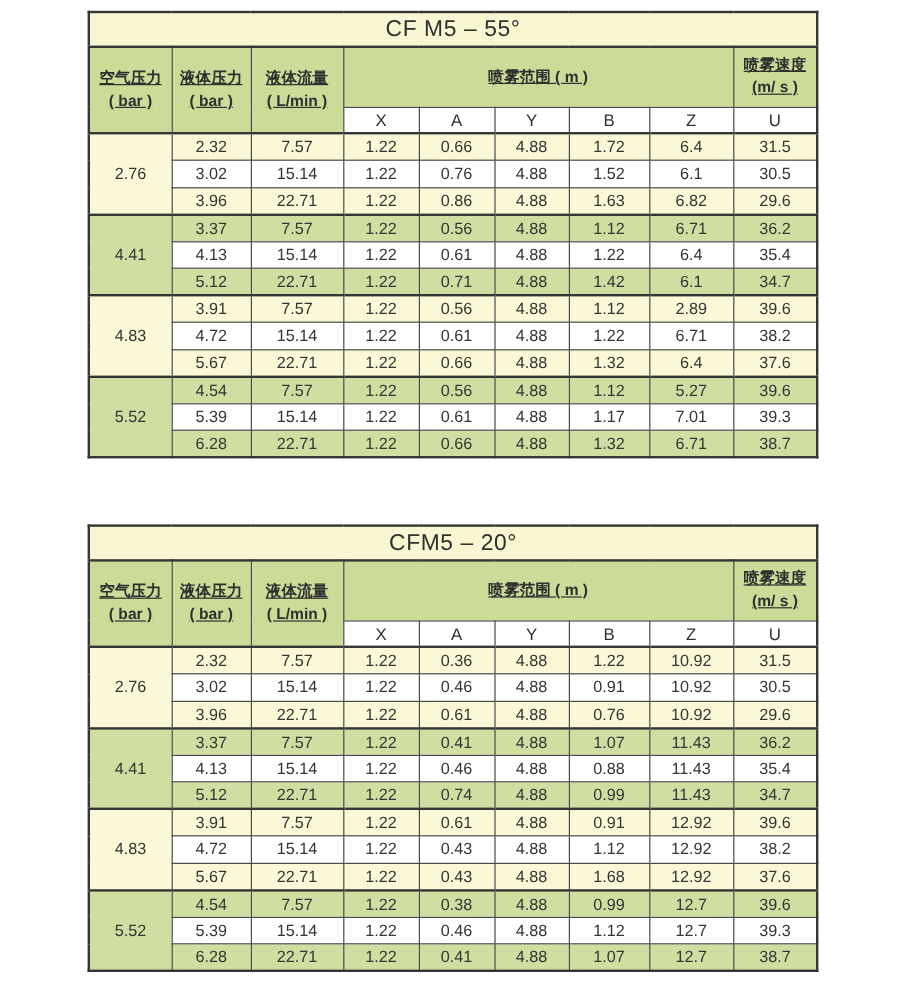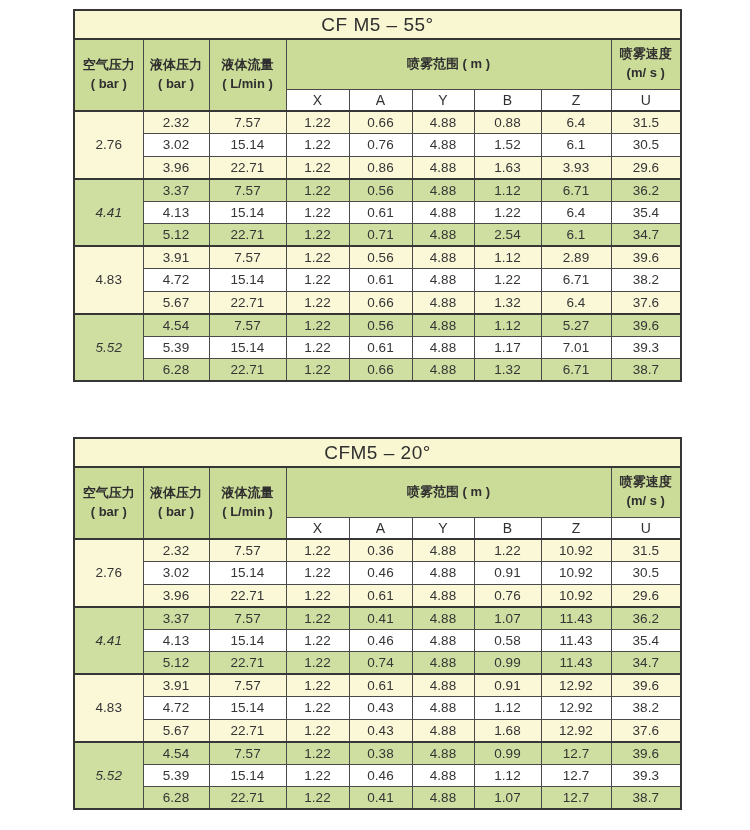--- a/index.html
+++ b/index.html
@@ -31,21 +31,21 @@
   .title-cell {
     background: var(--title_bg);
     text-align: center; vertical-align: middle;
     font-size: 19px; font-weight: 500;
     letter-spacing: 0.5px;
     color: #2f2f2f;
     border: 1px solid var(--border);
     border-bottom: 2px solid var(--border_dark);
   }
 
-  .hdr-row-1 { height: 50px; }
+  .hdr-row-1 { height: 50px; text-decoration: underline; }
   .hdr-row-2 { height: 22px; }
   th.hdr {
     background: var(--header_green);
     font-size: 13px; font-weight: bold;
     text-align: center; vertical-align: middle;
     color: #2f2f2f;
     border: 1px solid var(--border);
     line-height: 1.45;
   }
   th.sub {
@@ -61,21 +61,21 @@
   tr.data td {
     border: 1px solid var(--border);
     text-align: center; vertical-align: middle;
     font-size: 13.5px;
     color: #353535;
   }
   tr.data.yellow td { background: var(--row_yellow); }
   tr.data.green  td { background: var(--row_green); }
   tr.data.white  td { background: #ffffff; }
   td.group-cell.yellow { background: var(--row_yellow) !important; }
-  td.group-cell.green  { background: var(--row_green) !important; font-style: italic; }
+  td.group-cell.green  { background: var(--row_green) !important; }
   tr.group-start td { border-top: 2px solid var(--border_dark); }
 </style>
 </head>
 <body>
 
 <div class="page">
 
   <table class="spec-table" id="table-55">
     <colgroup>
       <col style="width:69px">
@@ -109,42 +109,42 @@
       </tr>
     </tbody>
     <tbody>
         <tr class="data yellow group-start">
           <td rowspan="3" class="group-cell yellow">2.76</td>
           <td>2.32</td>
           <td>7.57</td>
           <td>1.22</td>
           <td>0.66</td>
           <td>4.88</td>
-          <td>0.88</td>
+          <td>1.72</td>
           <td>6.4</td>
           <td>31.5</td>
         </tr>
         <tr class="data white">
           <td>3.02</td>
           <td>15.14</td>
           <td>1.22</td>
           <td>0.76</td>
           <td>4.88</td>
           <td>1.52</td>
           <td>6.1</td>
           <td>30.5</td>
         </tr>
         <tr class="data yellow">
           <td>3.96</td>
           <td>22.71</td>
           <td>1.22</td>
           <td>0.86</td>
           <td>4.88</td>
           <td>1.63</td>
-          <td>3.93</td>
+          <td>6.82</td>
           <td>29.6</td>
         </tr>
         <tr class="data green group-start">
           <td rowspan="3" class="group-cell green">4.41</td>
           <td>3.37</td>
           <td>7.57</td>
           <td>1.22</td>
           <td>0.56</td>
           <td>4.88</td>
           <td>1.12</td>
@@ -160,21 +160,21 @@
           <td>1.22</td>
           <td>6.4</td>
           <td>35.4</td>
         </tr>
         <tr class="data green">
           <td>5.12</td>
           <td>22.71</td>
           <td>1.22</td>
           <td>0.71</td>
           <td>4.88</td>
-          <td>2.54</td>
+          <td>1.42</td>
           <td>6.1</td>
           <td>34.7</td>
         </tr>
         <tr class="data yellow group-start">
           <td rowspan="3" class="group-cell yellow">4.83</td>
           <td>3.91</td>
           <td>7.57</td>
           <td>1.22</td>
           <td>0.56</td>
           <td>4.88</td>
@@ -310,21 +310,21 @@
           <td>1.07</td>
           <td>11.43</td>
           <td>36.2</td>
         </tr>
         <tr class="data white">
           <td>4.13</td>
           <td>15.14</td>
           <td>1.22</td>
           <td>0.46</td>
           <td>4.88</td>
-          <td>0.58</td>
+          <td>0.88</td>
           <td>11.43</td>
           <td>35.4</td>
         </tr>
         <tr class="data green">
           <td>5.12</td>
           <td>22.71</td>
           <td>1.22</td>
           <td>0.74</td>
           <td>4.88</td>
           <td>0.99</td>

